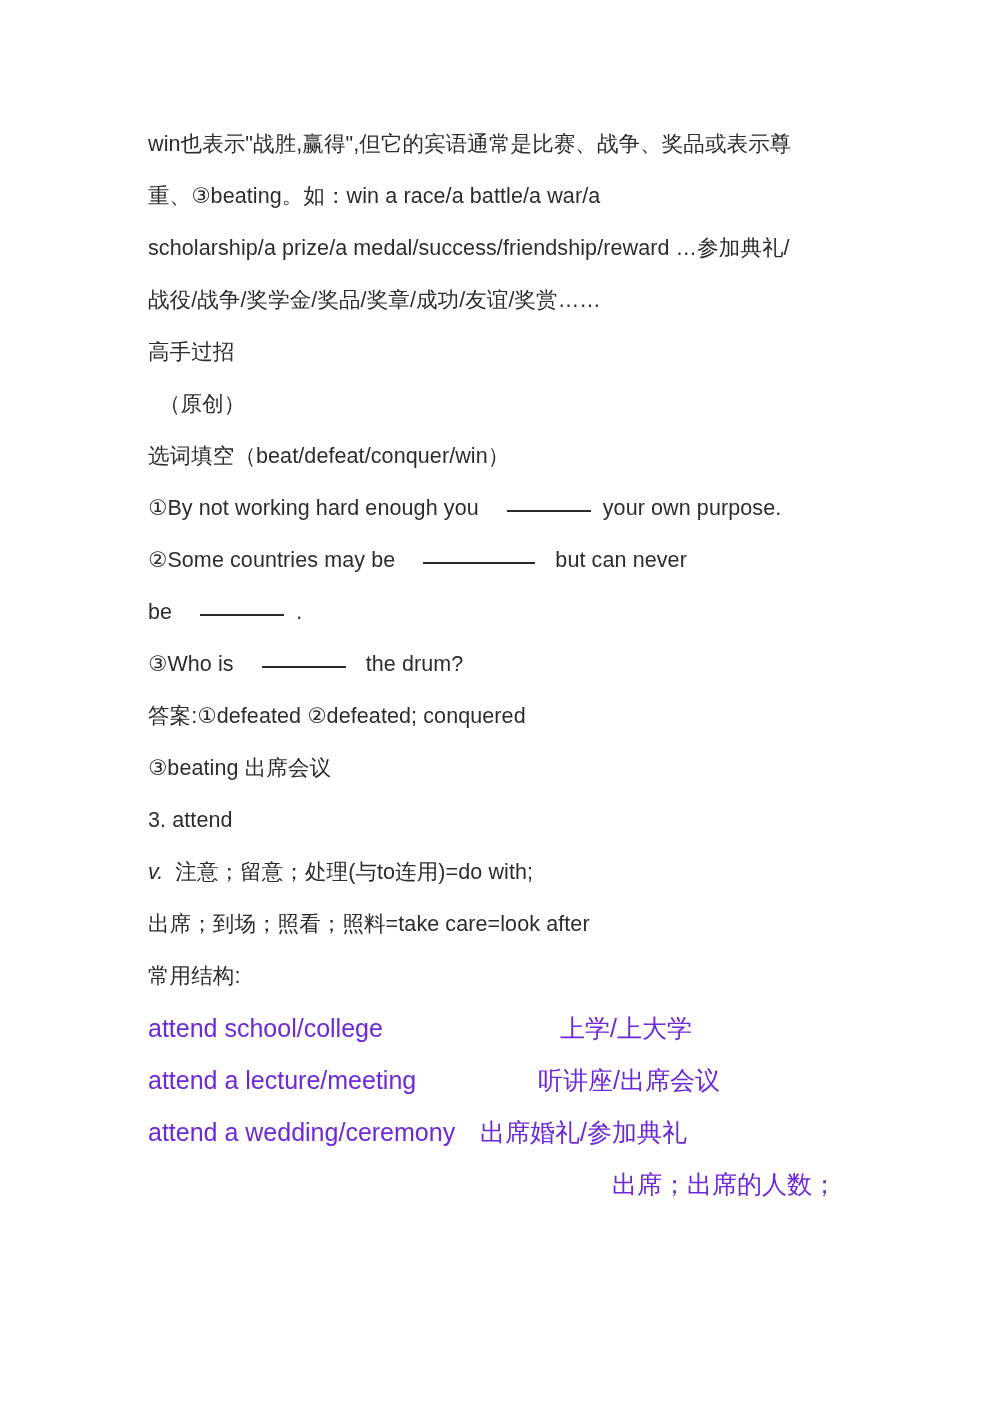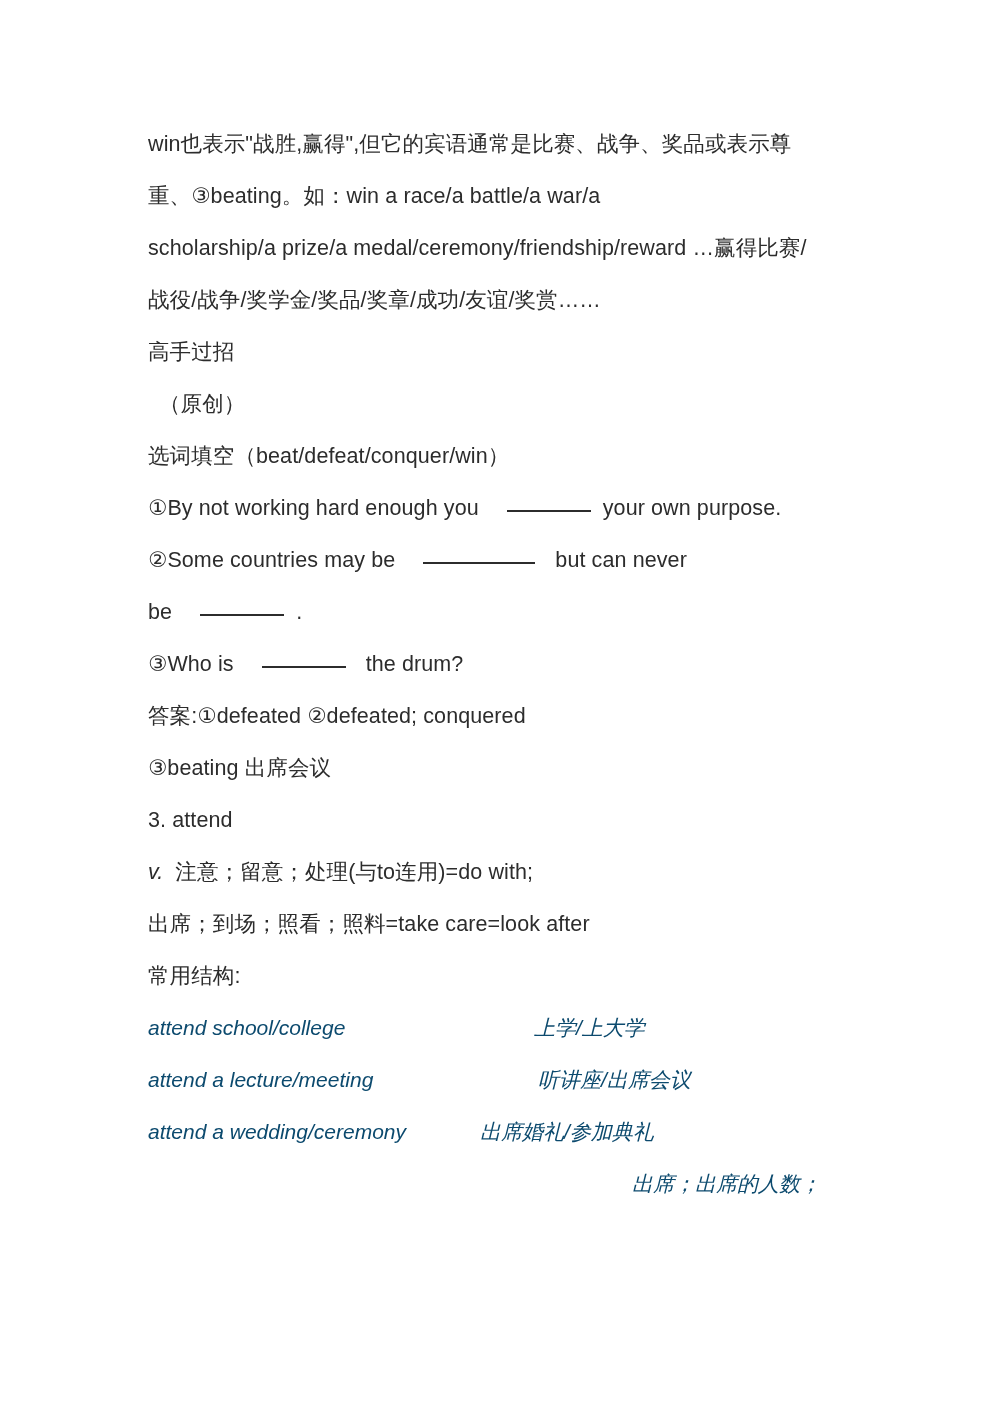--- a/index.html
+++ b/index.html
@@ -51,49 +51,48 @@
     height: 18px;
   }
   .b-md { width: 84px; }
   .b-lg { width: 104px; }
   .b-xl { width: 112px; }
   .sp-s { display: inline-block; width: 12px; }
   .sp-m { display: inline-block; width: 20px; }
   .sp-l { display: inline-block; width: 28px; }
   
   .colrow {
-    font-size: 21px;
+    font-size: 25px;
     line-height: 52px;
     height: 52px;
     white-space: nowrap;
     position: relative;
-    color: #0c4a6e;
-    font-style: italic;
+    color: #6d28d9;
   }
   .col-en {
     display: inline-block;
   }
   .col-zh {
     position: absolute;
     top: 0;
   }
-  .zh-a { left: 386px; }
+  .zh-a { left: 412px; }
   .zh-b { left: 390px; }
   .zh-c { left: 332px; }
-  .zh-d { left: 484px; }
+  .zh-d { left: 464px; }
 </style>
 </head>
 <body>
 
 <div class="page">
   <div class="doc-body">
 
     <div class="line">win也表示"战胜,赢得",但它的宾语通常是比赛、战争、奖品或表示尊</div>
     <div class="line">重、③beating。如：win a race/a battle/a war/a</div>
-    <div class="line">scholarship/a prize/a medal/ceremony/friendship/reward …赢得比赛/</div>
+    <div class="line">scholarship/a prize/a medal/success/friendship/reward …参加典礼/</div>
     <div class="line">战役/战争/奖学金/奖品/奖章/成功/友谊/奖赏……</div>
 
     <div class="line">高手过招</div>
     <div class="line indent">（原创）</div>
     <div class="line">选词填空（beat/defeat/conquer/win）</div>
 
     <div class="line"><span>①</span><span>By not working hard enough you</span><span class="sp-l"></span><span class="blank b-md"></span><span class="sp-s"></span><span>your own purpose.</span></div>
 
     <div class="line"><span>②</span><span>Some countries may be</span><span class="sp-l"></span><span class="blank b-xl"></span><span class="sp-m"></span><span>but can never</span></div>
 

